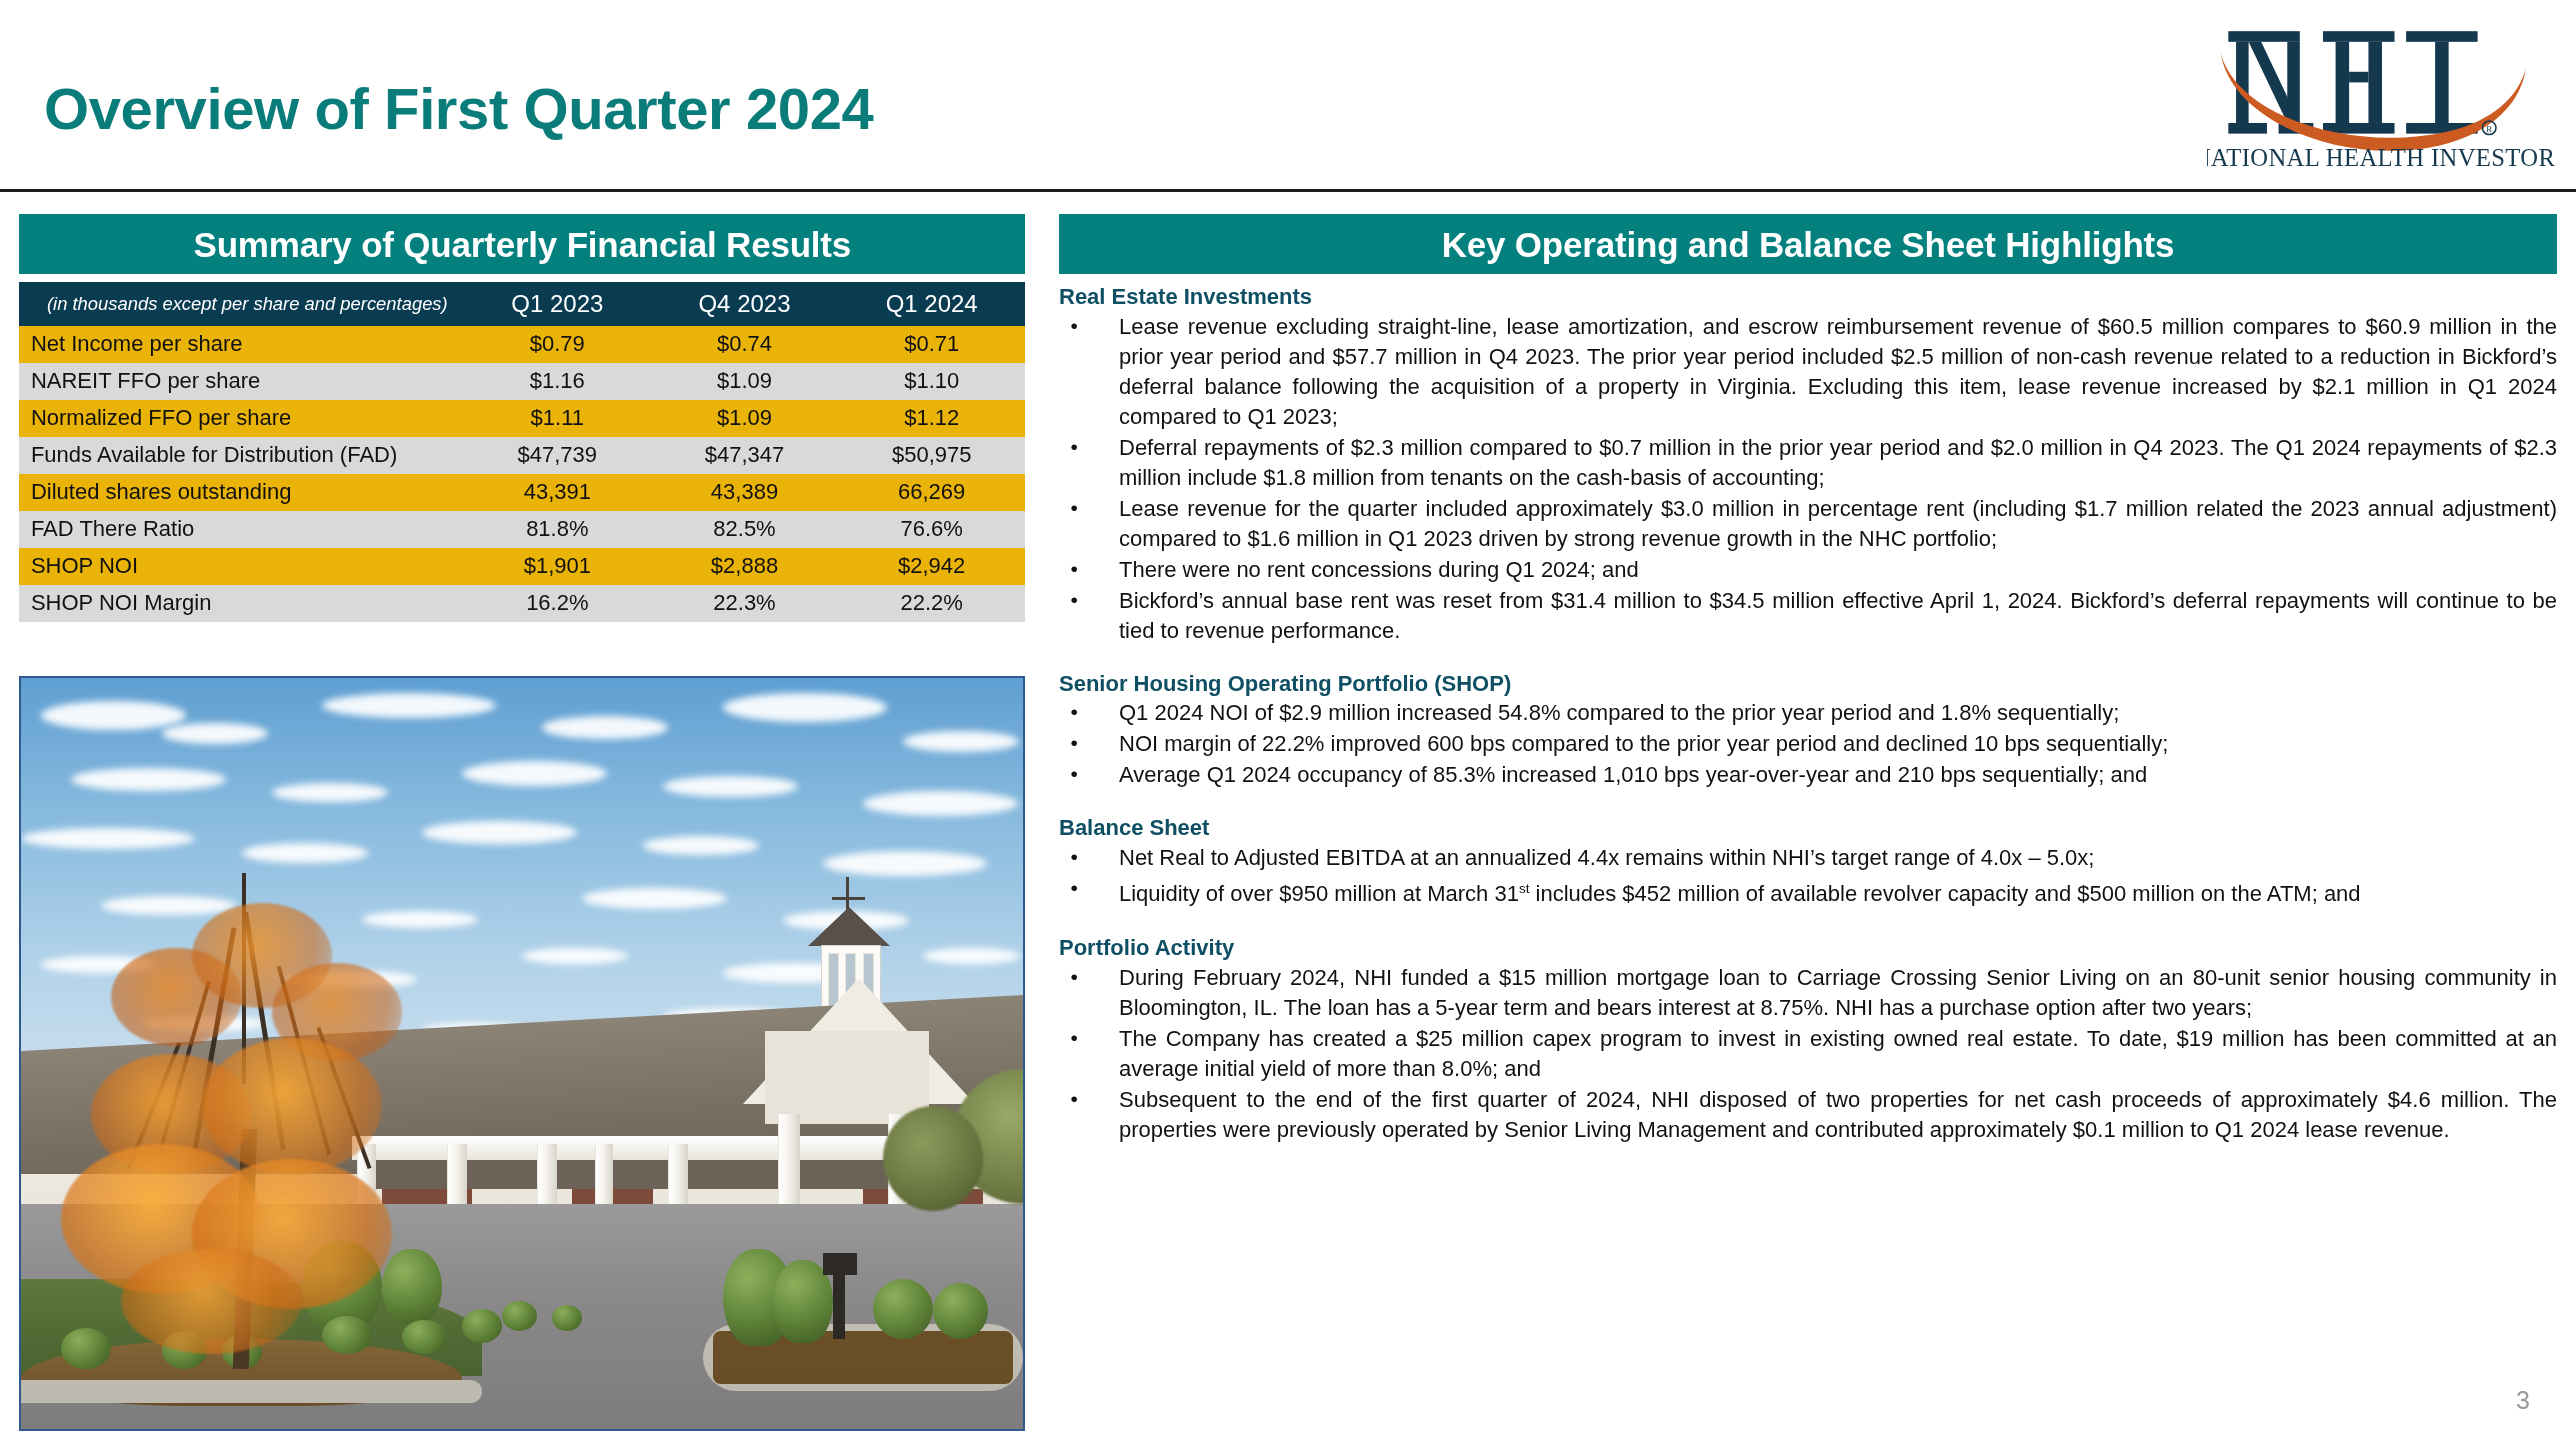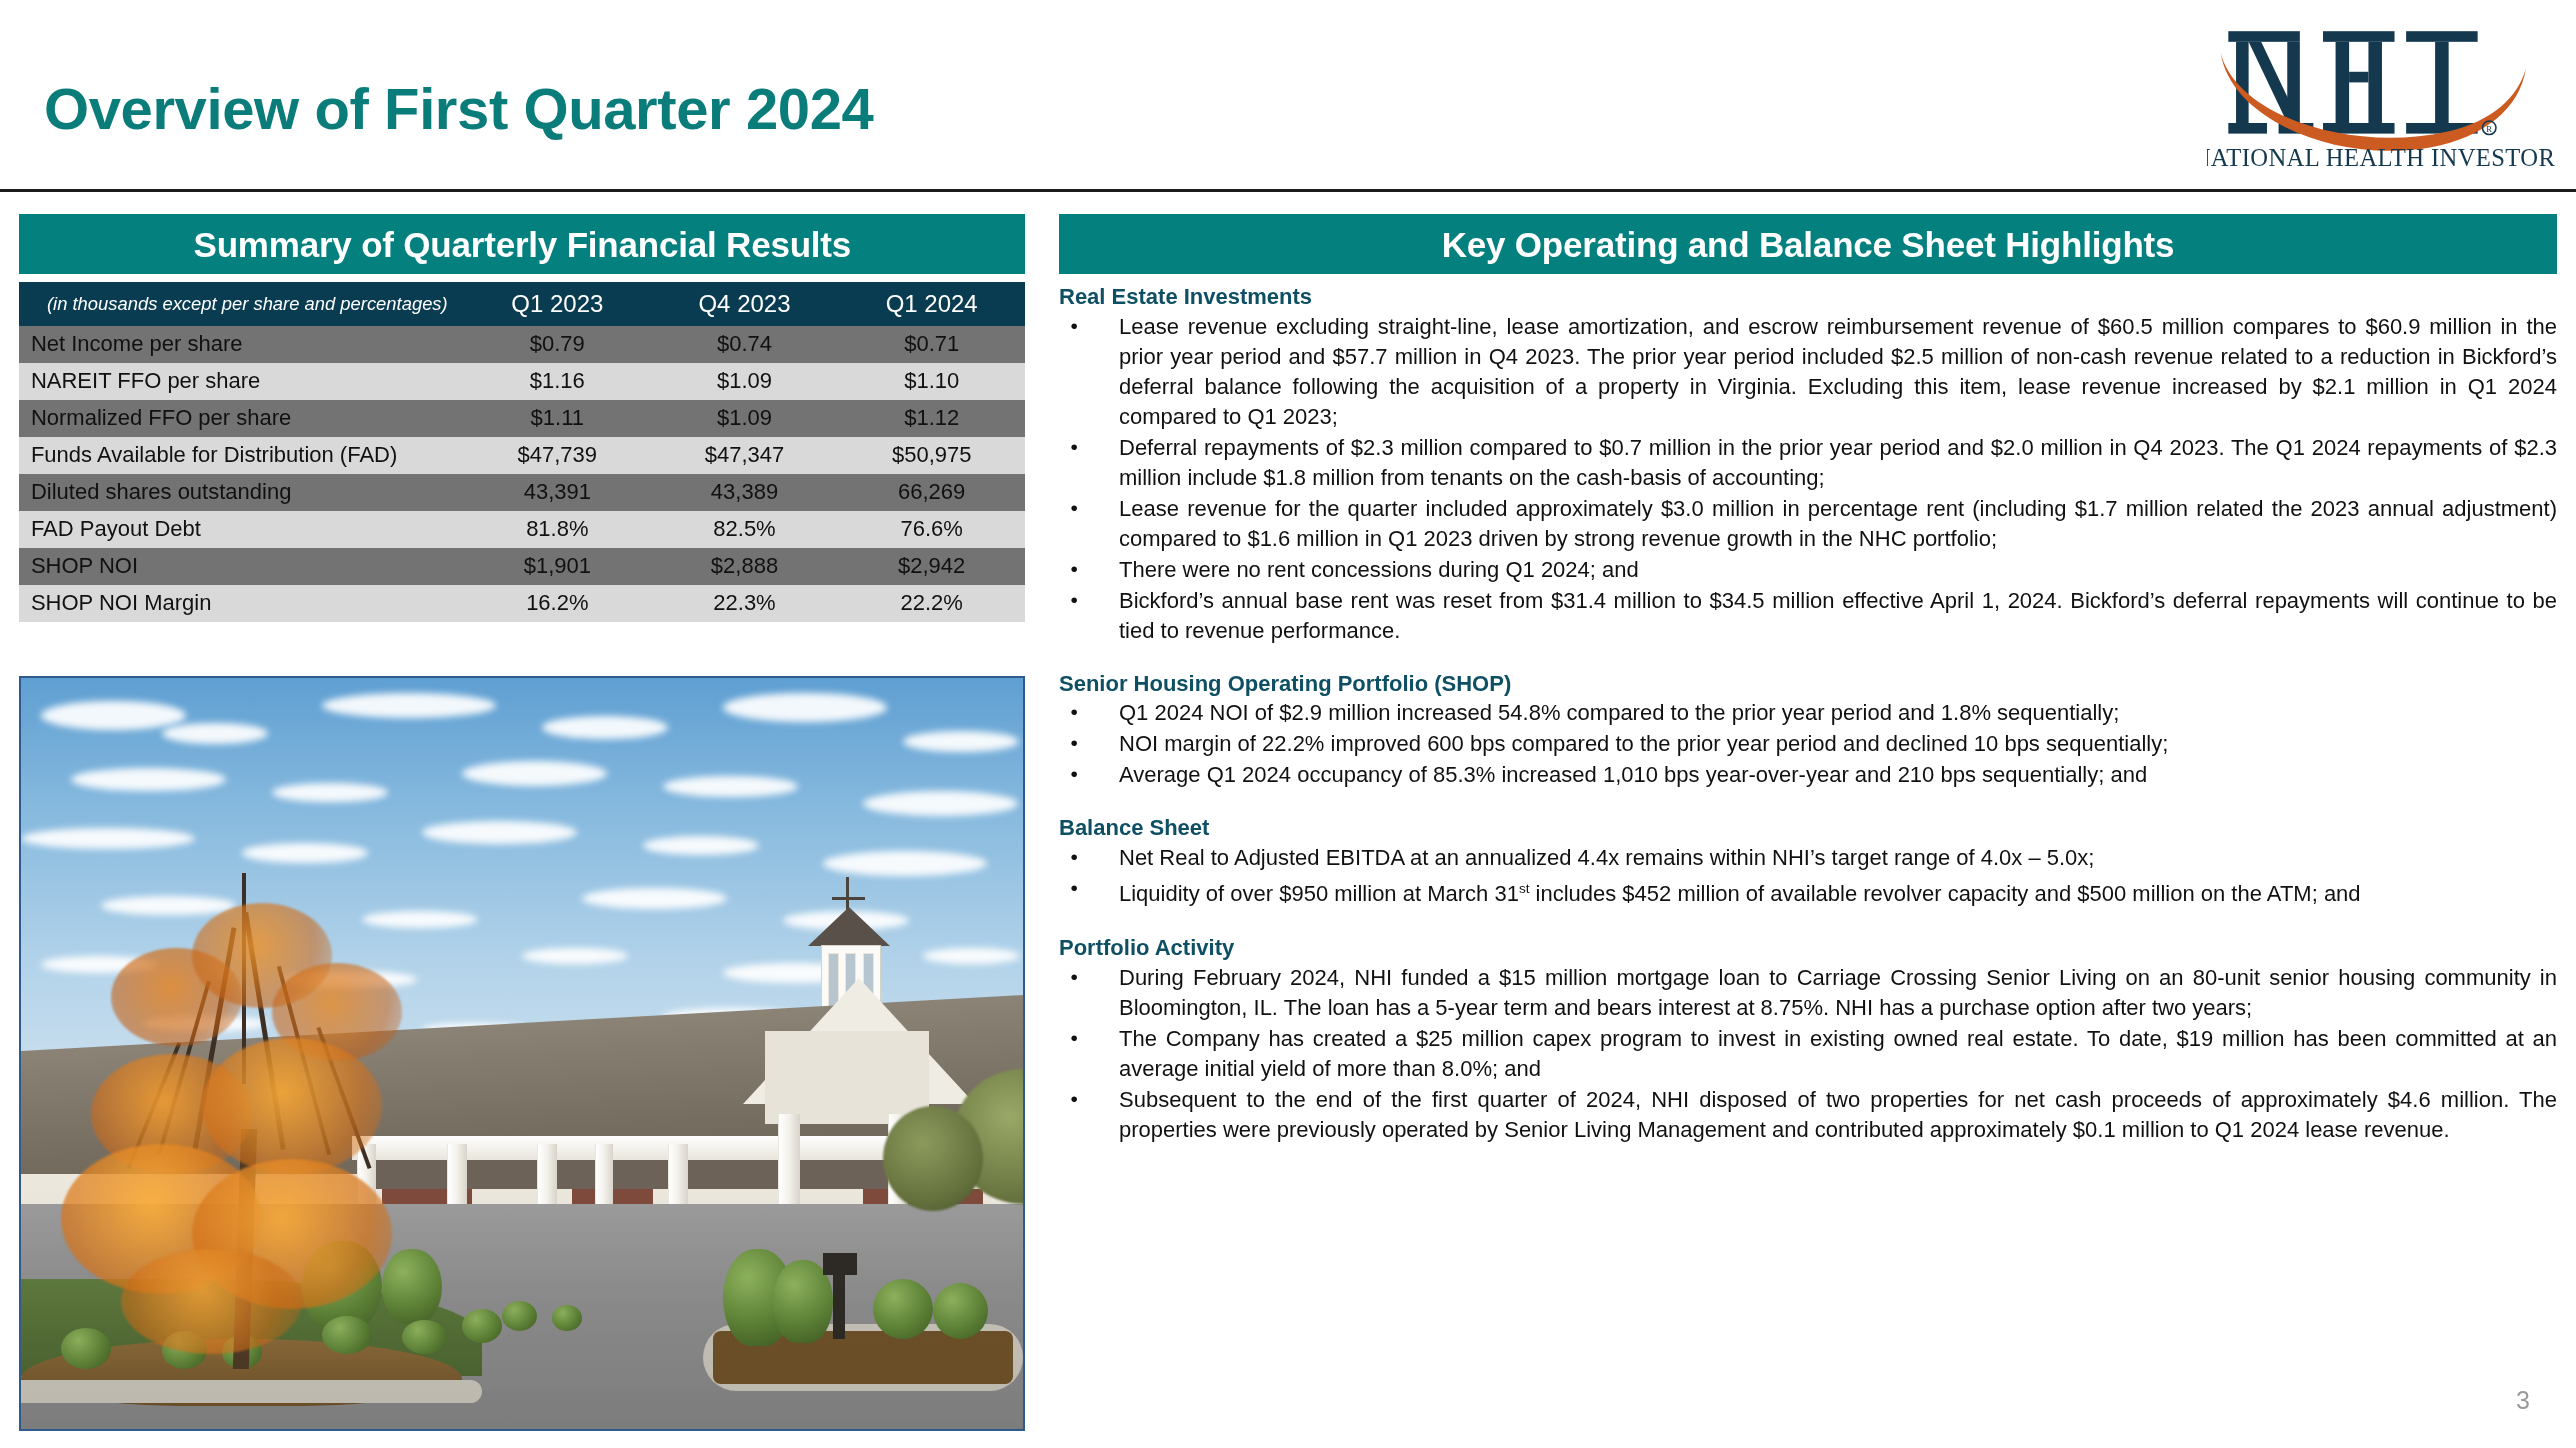--- a/index.html
+++ b/index.html
@@ -101,21 +101,21 @@
     font-size: 24px;
   }
   .fin-table tbody td.lbl {
     text-align: left;
     padding-left: 11.6px;
   }
   .fin-table tbody td.val {
     text-align: center;
   }
   .fin-table tbody tr.alt td { background: #d9d9d9; }
-  .fin-table tbody tr td { background: #737373; }
+  .fin-table tbody tr td { background: #eab308; }
   .fin-table col.c0 { width: 444px; }
   .fin-table col.c1 { width: 187px; }
   .fin-table col.c2 { width: 187px; }
   .fin-table col.c3 { width: 187px; }
 
   
   .photo-wrap {
     position: absolute;
     left: 19.3px;
     top: 676px;
@@ -392,21 +392,21 @@
           <td class="val">$47,347</td>
           <td class="val">$50,975</td>
         </tr>
         <tr>
           <td class="lbl">Diluted shares outstanding</td>
           <td class="val">43,391</td>
           <td class="val">43,389</td>
           <td class="val">66,269</td>
         </tr>
         <tr class="alt">
-          <td class="lbl">FAD Payout Debt</td>
+          <td class="lbl">FAD There Ratio</td>
           <td class="val">81.8%</td>
           <td class="val">82.5%</td>
           <td class="val">76.6%</td>
         </tr>
         <tr>
           <td class="lbl">SHOP NOI</td>
           <td class="val">$1,901</td>
           <td class="val">$2,888</td>
           <td class="val">$2,942</td>
         </tr>

